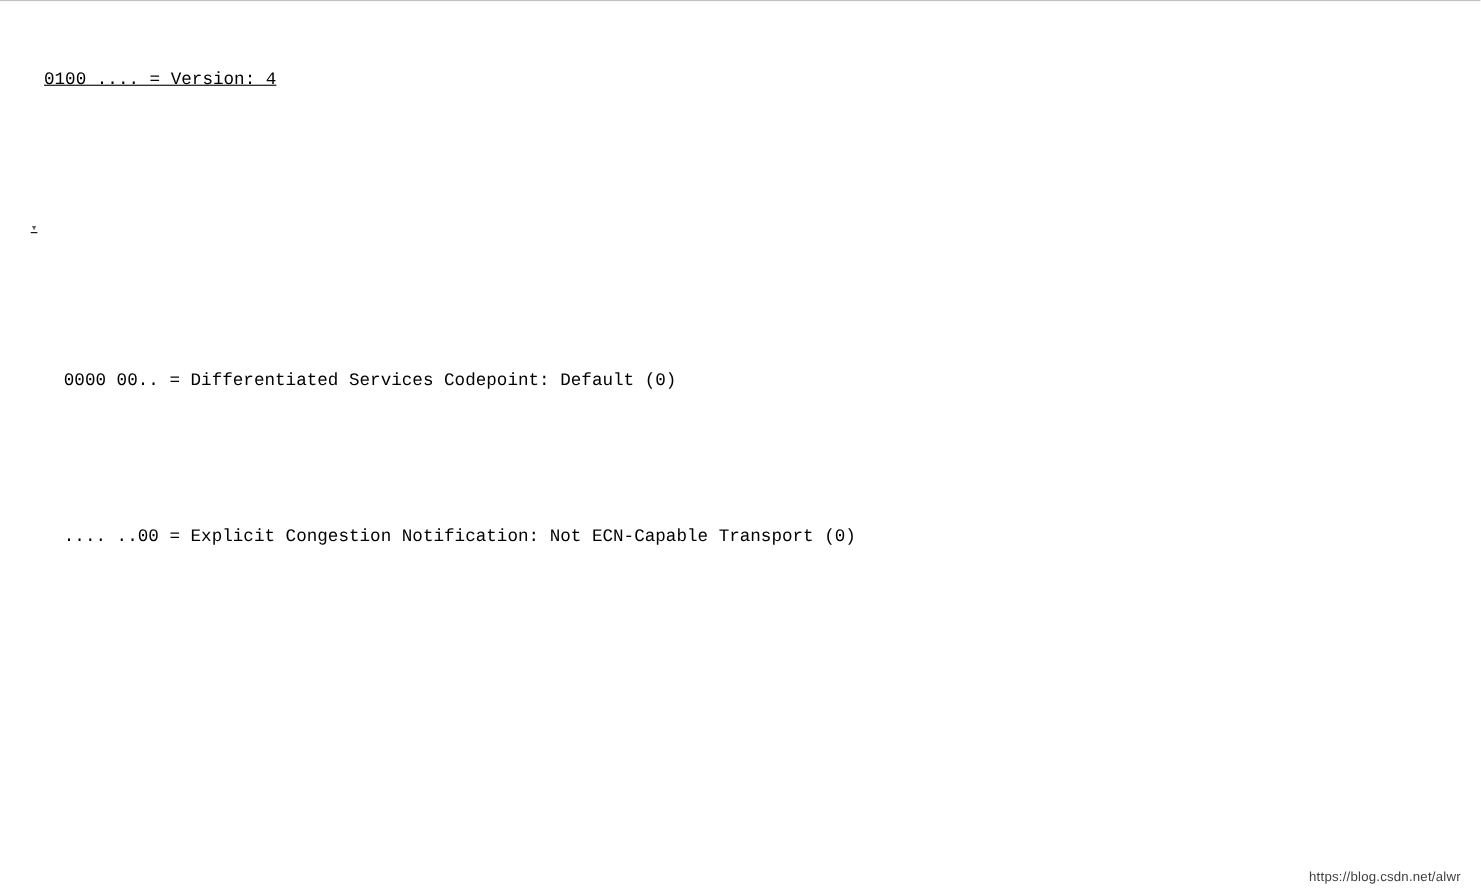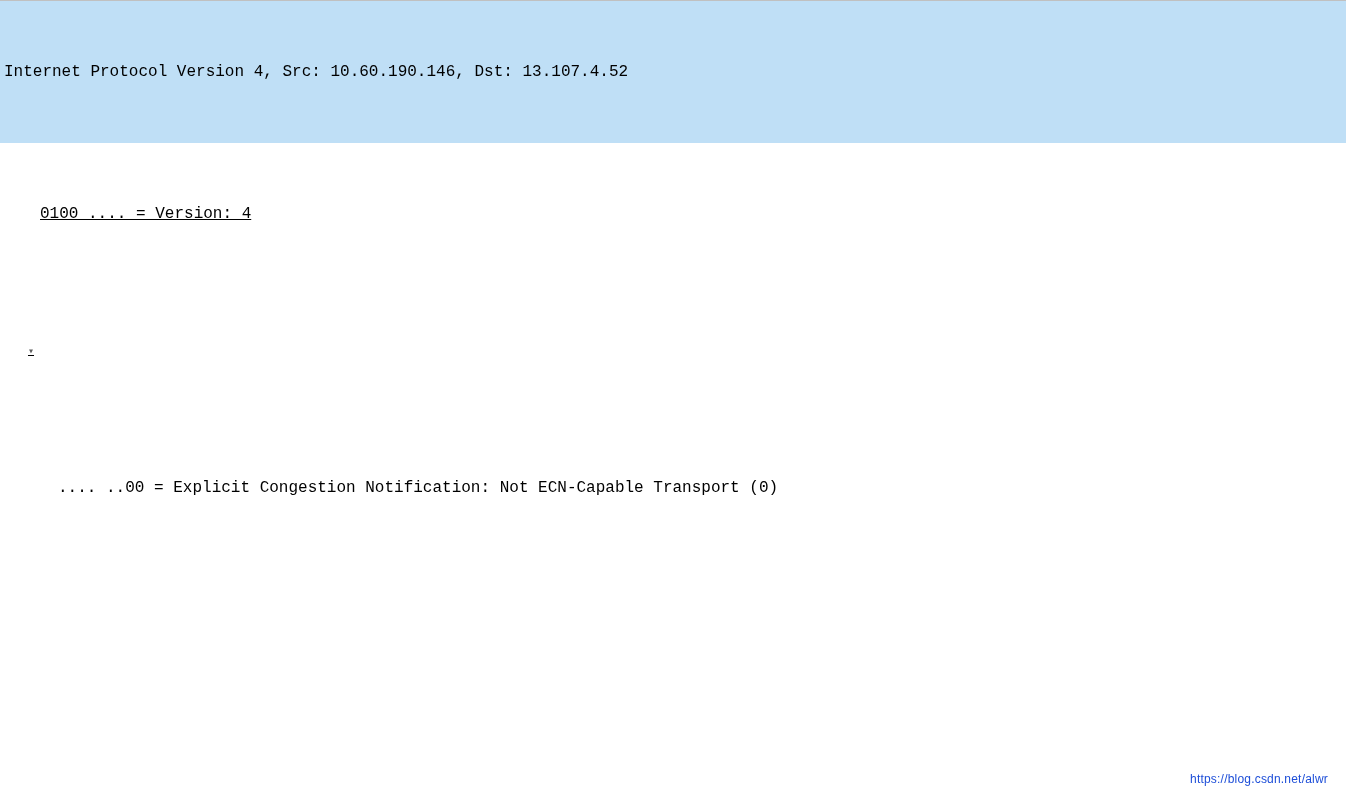--- a/index.html
+++ b/index.html
@@ -25,50 +25,49 @@
     margin-right:2px;
     color:#606060;
     font-size:10px;
     display:inline-block;
     text-align:center;
     user-select:none;
   }
   .watermark {
     position:absolute;
     right:18px;
-    bottom:22px;
-    color:#1d4ed8;
+    bottom:4px;
+    color:#404040;
     font-size:12px;
     font-family:Arial,sans-serif;
     letter-spacing:.2px;
   }
 </style>
 </head>
 <body>
 
 <div class="panel">
 
-  <div class="row header-row">
-    <div class="row-inner indent-0">
-      <span class="twisty">▾</span>
-      <span>Internet Protocol Version 4, Src: 10.60.190.146, Dst: 13.107.4.52</span>
-    </div>
-  </div>
 
   <div class="row">
     <div class="row-inner indent-1">
       <span>0100 .... = Version: 4</span>
     </div>
   </div>
   <div class="row">
     <div class="row-inner indent-1">
       <span class="twisty">▾</span>
     </div>
   </div>
   <div class="row">
     <div class="row-inner indent-2">
+      <span>0000 00.. = Differentiated Services Codepoint: Default (0)</span>
+    </div>
+  </div>
+  <div class="row">
+    <div class="row-inner indent-2">
       <span>.... ..00 = Explicit Congestion Notification: Not ECN-Capable Transport (0)</span>
     </div>
   </div>
 
 </div>
 
 <div class="watermark">https://blog.csdn.net/alwr</div>
 
 </body></html>

